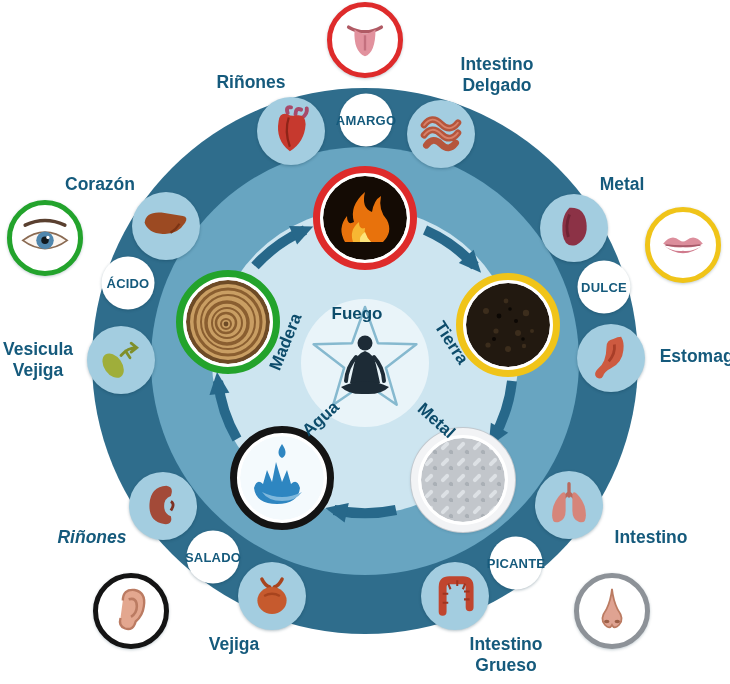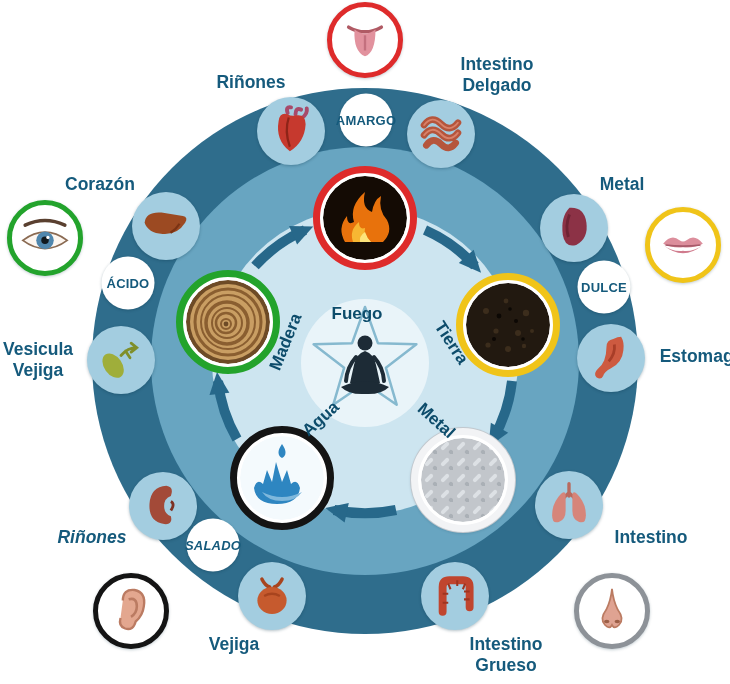--- a/index.html
+++ b/index.html
@@ -209,21 +209,22 @@
   <div class="abs organ-bubble" style="left:455px; top:596px;">
     <svg viewBox="0 0 48 48">
       <path d="M13 38 L13 16 Q13 10 19 10 L31 10 Q37 10 37 16 L37 34" stroke="#c0452e" stroke-width="7" fill="none" stroke-linecap="round"></path>
       <path d="M13 30 h5 M13 22 h5 M18 13 l2 5 M26 10 v5 M33 13 l-2 5 M37 20 h-5 M37 27 h-5" stroke="#9e3520" stroke-width="1.8"></path>
     </svg>
   </div>
 
   <div class="abs taste-bubble" style="left:366px; top:120px;">AMARGO</div>
   <div class="abs taste-bubble" style="left:604px; top:287px;">DULCE</div>
   <div class="abs taste-bubble" style="left:128px; top:283px;">ÁCIDO</div>
-  <div class="abs taste-bubble" style="left:213px; top:545px;font-style:italic;">SALADO</div>
+  <div class="abs taste-bubble" style="left:213px; top:557px;">SALADO</div>
+  <div class="abs taste-bubble" style="left:516px; top:563px;">PICANTE</div>
 
   <div class="abs sense-circle ring-red" style="left:365px; top:40px;">
     <svg viewBox="0 0 48 48">
       <path d="M10 13 Q24 21 38 13" stroke="#b05a64" stroke-width="3" fill="none" stroke-linecap="round"></path>
       <path d="M15 15 Q14 34 24 38 Q33 35 33 15 Q24 22 15 15 Z" fill="#e2929e"></path>
       <path d="M24 20 L24 33" stroke="#c4707e" stroke-width="2"></path>
     </svg>
   </div>
   <div class="abs sense-circle ring-green" style="left:45px; top:238px;">
     <svg viewBox="0 0 48 48">

